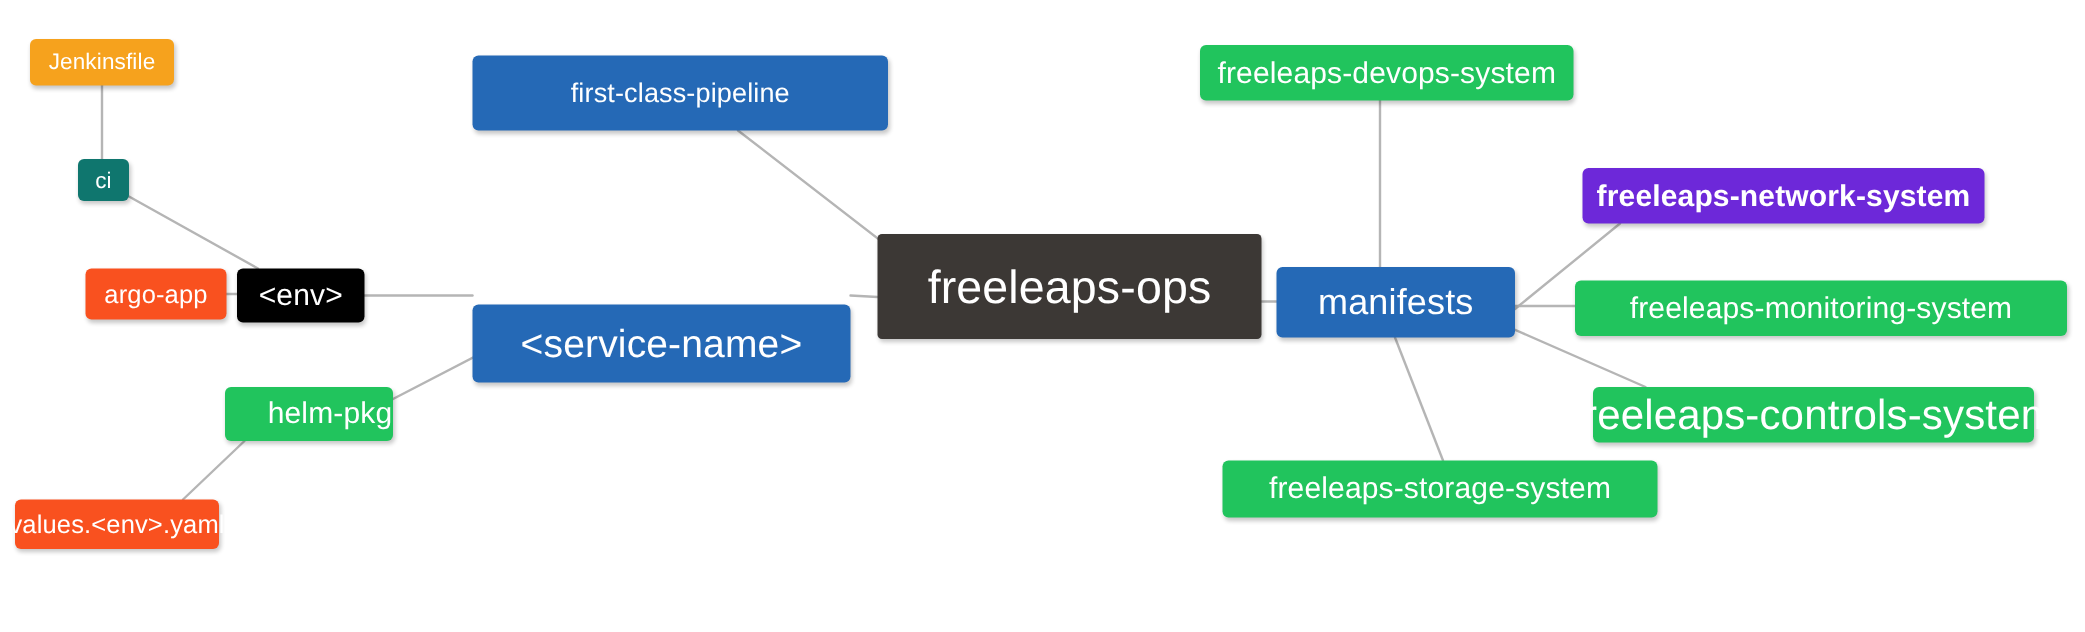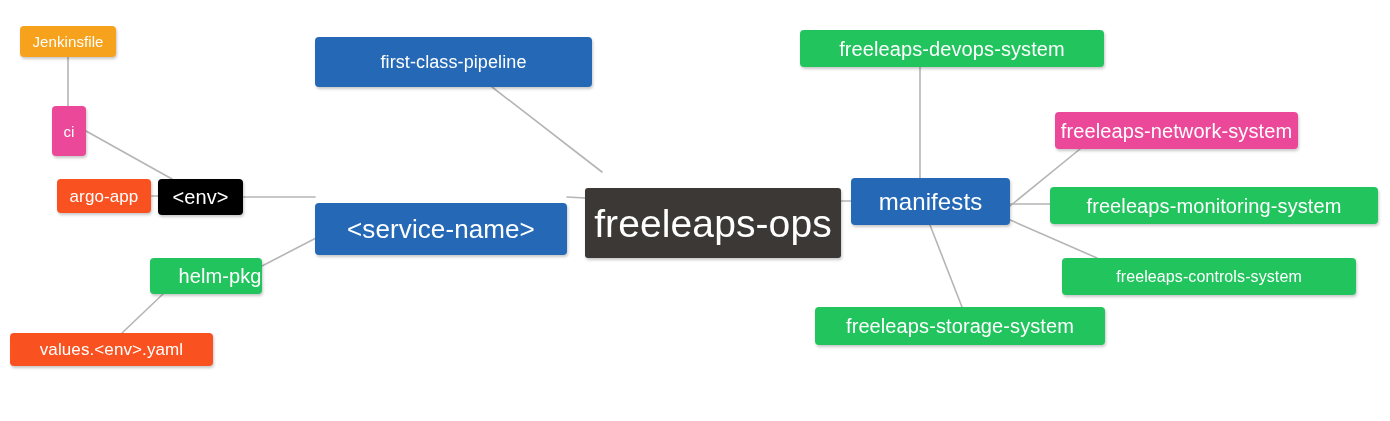--- a/index.html
+++ b/index.html
@@ -64,29 +64,29 @@
       <line x1="158" y1="196" x2="125" y2="196" stroke="#b5b5b5" stroke-width="1.6" stroke-linecap="round"></line>
       <line x1="68" y1="106" x2="68" y2="57" stroke="#b5b5b5" stroke-width="1.6" stroke-linecap="round"></line>
       <line x1="163" y1="294" x2="122" y2="333" stroke="#b5b5b5" stroke-width="1.6" stroke-linecap="round"></line>
       <line x1="920" y1="178" x2="920" y2="67" stroke="#b5b5b5" stroke-width="1.6" stroke-linecap="round"></line>
       <line x1="1010" y1="206" x2="1080" y2="149" stroke="#b5b5b5" stroke-width="1.6" stroke-linecap="round"></line>
       <line x1="1010" y1="204" x2="1050" y2="204" stroke="#b5b5b5" stroke-width="1.6" stroke-linecap="round"></line>
       <line x1="1008" y1="219" x2="1097" y2="258" stroke="#b5b5b5" stroke-width="1.6" stroke-linecap="round"></line>
       <line x1="930" y1="225" x2="962" y2="307" stroke="#b5b5b5" stroke-width="1.6" stroke-linecap="round"></line>
     </svg>
   <div id="node-layer">
-      <div class="mm-node root" style="left: 585px; top: 188px; width: 256px; height: 70px; background: rgb(60, 56, 53); font-size: 39px;">freeleaps-ops</div>
+      <div class="mm-node root" style="left: 585px; top: 156px; width: 256px; height: 70px; background: rgb(60, 56, 53); font-size: 31px;">freeleaps-ops</div>
       <div class="mm-node" style="left: 315px; top: 171px; width: 252px; height: 52px; background: rgb(37, 105, 182); font-size: 26px; margin-top: 32px;">&lt;service-name&gt;</div>
       <div class="mm-node" style="left: 851px; top: 178px; width: 159px; height: 47px; background: rgb(37, 105, 182); font-size: 24px;">manifests</div>
       <div class="mm-node" style="left: 315px; top: 37px; width: 277px; height: 50px; background: rgb(37, 105, 182); font-size: 18px;">first-class-pipeline</div>
       <div class="mm-node" style="left: 158px; top: 179px; width: 85px; height: 36px; background: #000000; font-size: 20px;">&lt;env&gt;</div>
       <div class="mm-node" style="left: 150px; top: 258px; width: 112px; height: 36px; background: rgb(33, 196, 93); font-size: 20px; padding-left: 28px;">helm-pkg</div>
       <div class="mm-node" style="left: 20px; top: 26px; width: 96px; height: 31px; background: rgb(246, 162, 29); font-size: 15px;">Jenkinsfile</div>
-      <div class="mm-node" style="left: 52px; top: 106px; width: 34px; height: 50px; background: #ec4899; font-size: 15px;">ci</div>
+      <div class="mm-node" style="left: 52px; top: 106px; width: 34px; height: 28px; background: #0f766e; font-size: 15px;">ci</div>
       <div class="mm-node" style="left: 31px; top: 179px; width: 94px; height: 34px; background: rgb(249, 81, 31); font-size: 17px; margin-left: 26px;">argo-app</div>
-      <div class="mm-node" style="left: 10px; top: 333px; width: 203px; height: 33px; background: rgb(249, 81, 31); font-size: 17px;">values.&lt;env&gt;.yaml</div>
-      <div class="mm-node" style="left: 800px; top: 30px; width: 304px; height: 37px; background: rgb(33, 196, 93); font-size: 20px;">freeleaps-devops-system</div>
-      <div class="mm-node" style="left: 1055px; top: 112px; width: 243px; height: 37px; background: #ec4899; font-size: 20px;">freeleaps-network-system</div>
+      <div class="mm-node" style="left: 10px; top: 333px; width: 136px; height: 33px; background: rgb(249, 81, 31); font-size: 17px;">values.&lt;env&gt;.yaml</div>
+      <div class="mm-node" style="left: 800px; top: 30px; width: 249px; height: 37px; background: rgb(33, 196, 93); font-size: 20px;">freeleaps-devops-system</div>
+      <div class="mm-node" style="left: 1055px; top: 112px; width: 268px; height: 37px; background: #6d28d9; font-size: 20px; font-weight: bold;">freeleaps-network-system</div>
       <div class="mm-node" style="left: 1050px; top: 187px; width: 328px; height: 37px; background: rgb(33, 196, 93); font-size: 20px;">freeleaps-monitoring-system</div>
-      <div class="mm-node" style="left: 1062px; top: 258px; width: 294px; height: 37px; background: rgb(33, 196, 93); font-size: 16px;">freeleaps-controls-system</div>
+      <div class="mm-node" style="left: 1062px; top: 258px; width: 294px; height: 37px; background: rgb(33, 196, 93); font-size: 28px;">freeleaps-controls-system</div>
       <div class="mm-node" style="left: 815px; top: 307px; width: 290px; height: 38px; background: rgb(33, 196, 93); font-size: 20px;">freeleaps-storage-system</div>
     </div>
 </div>
 
 </body></html>

